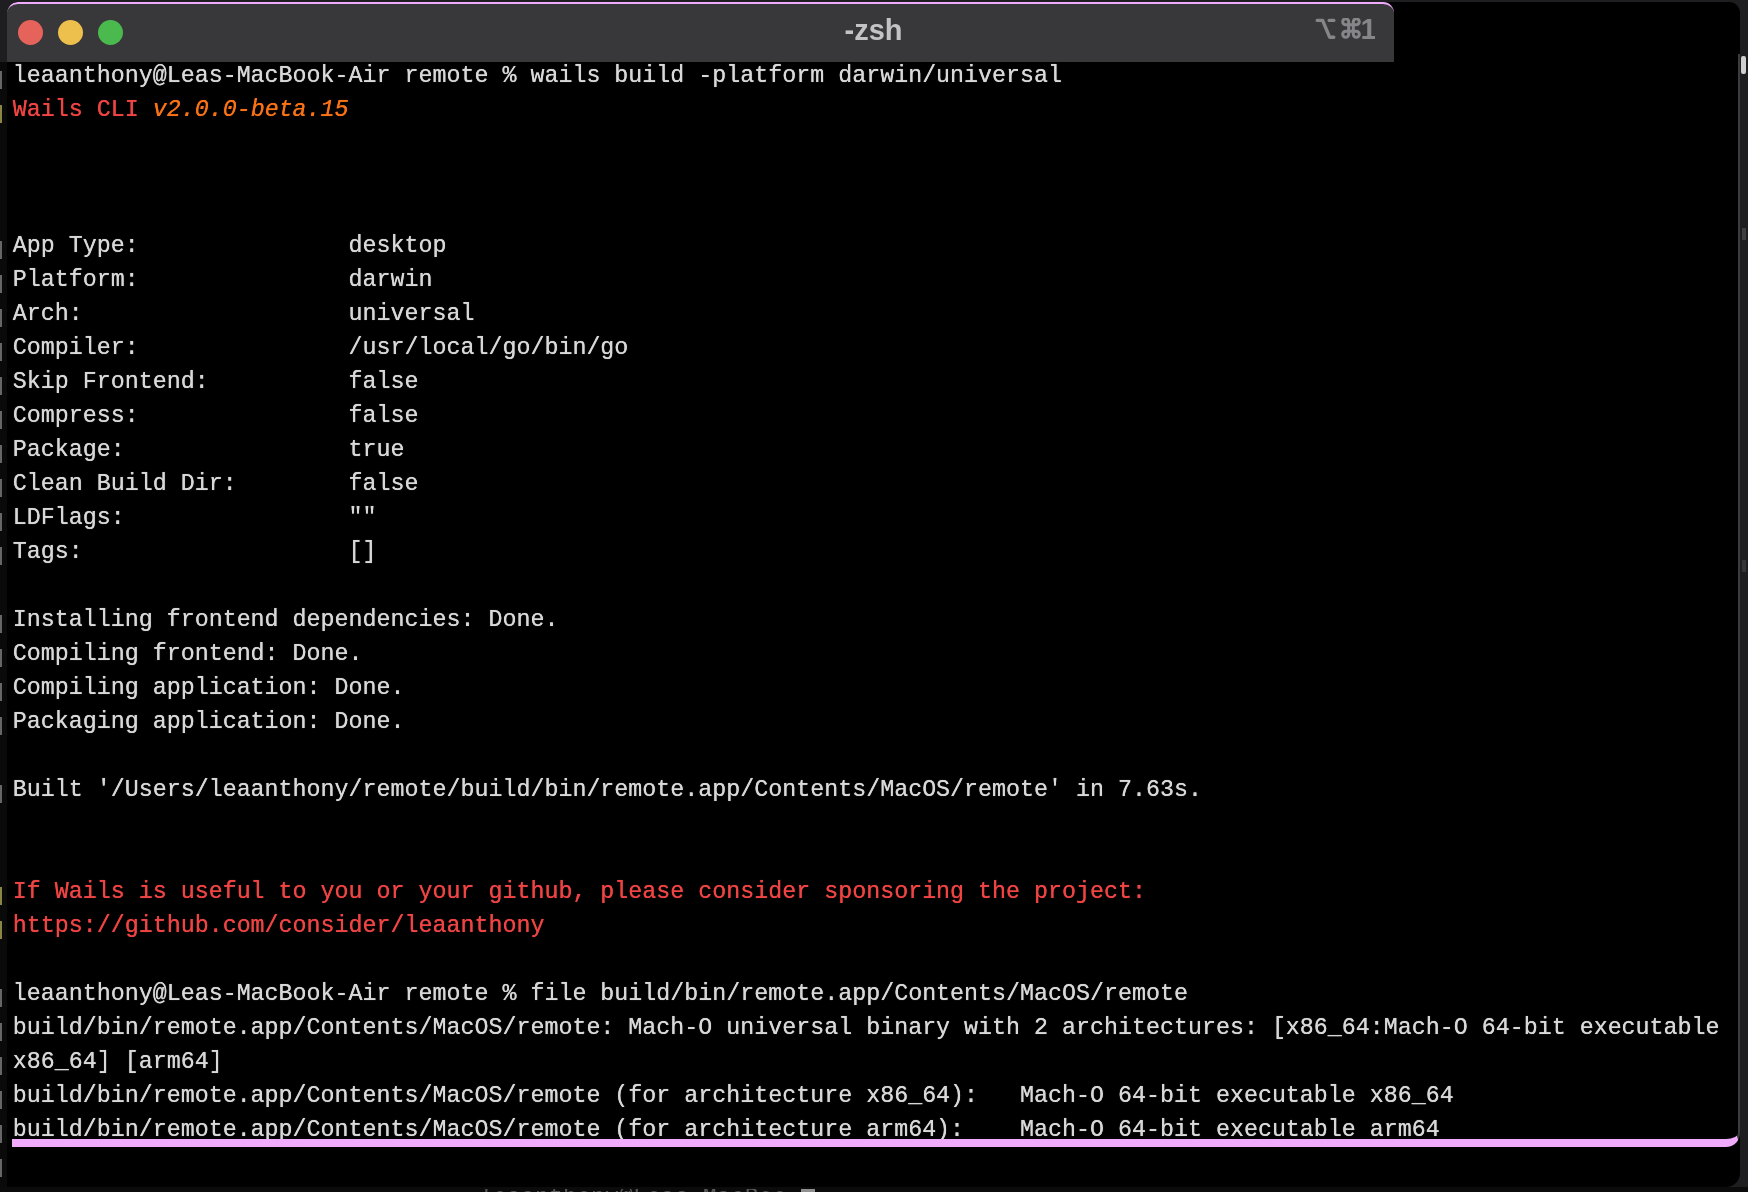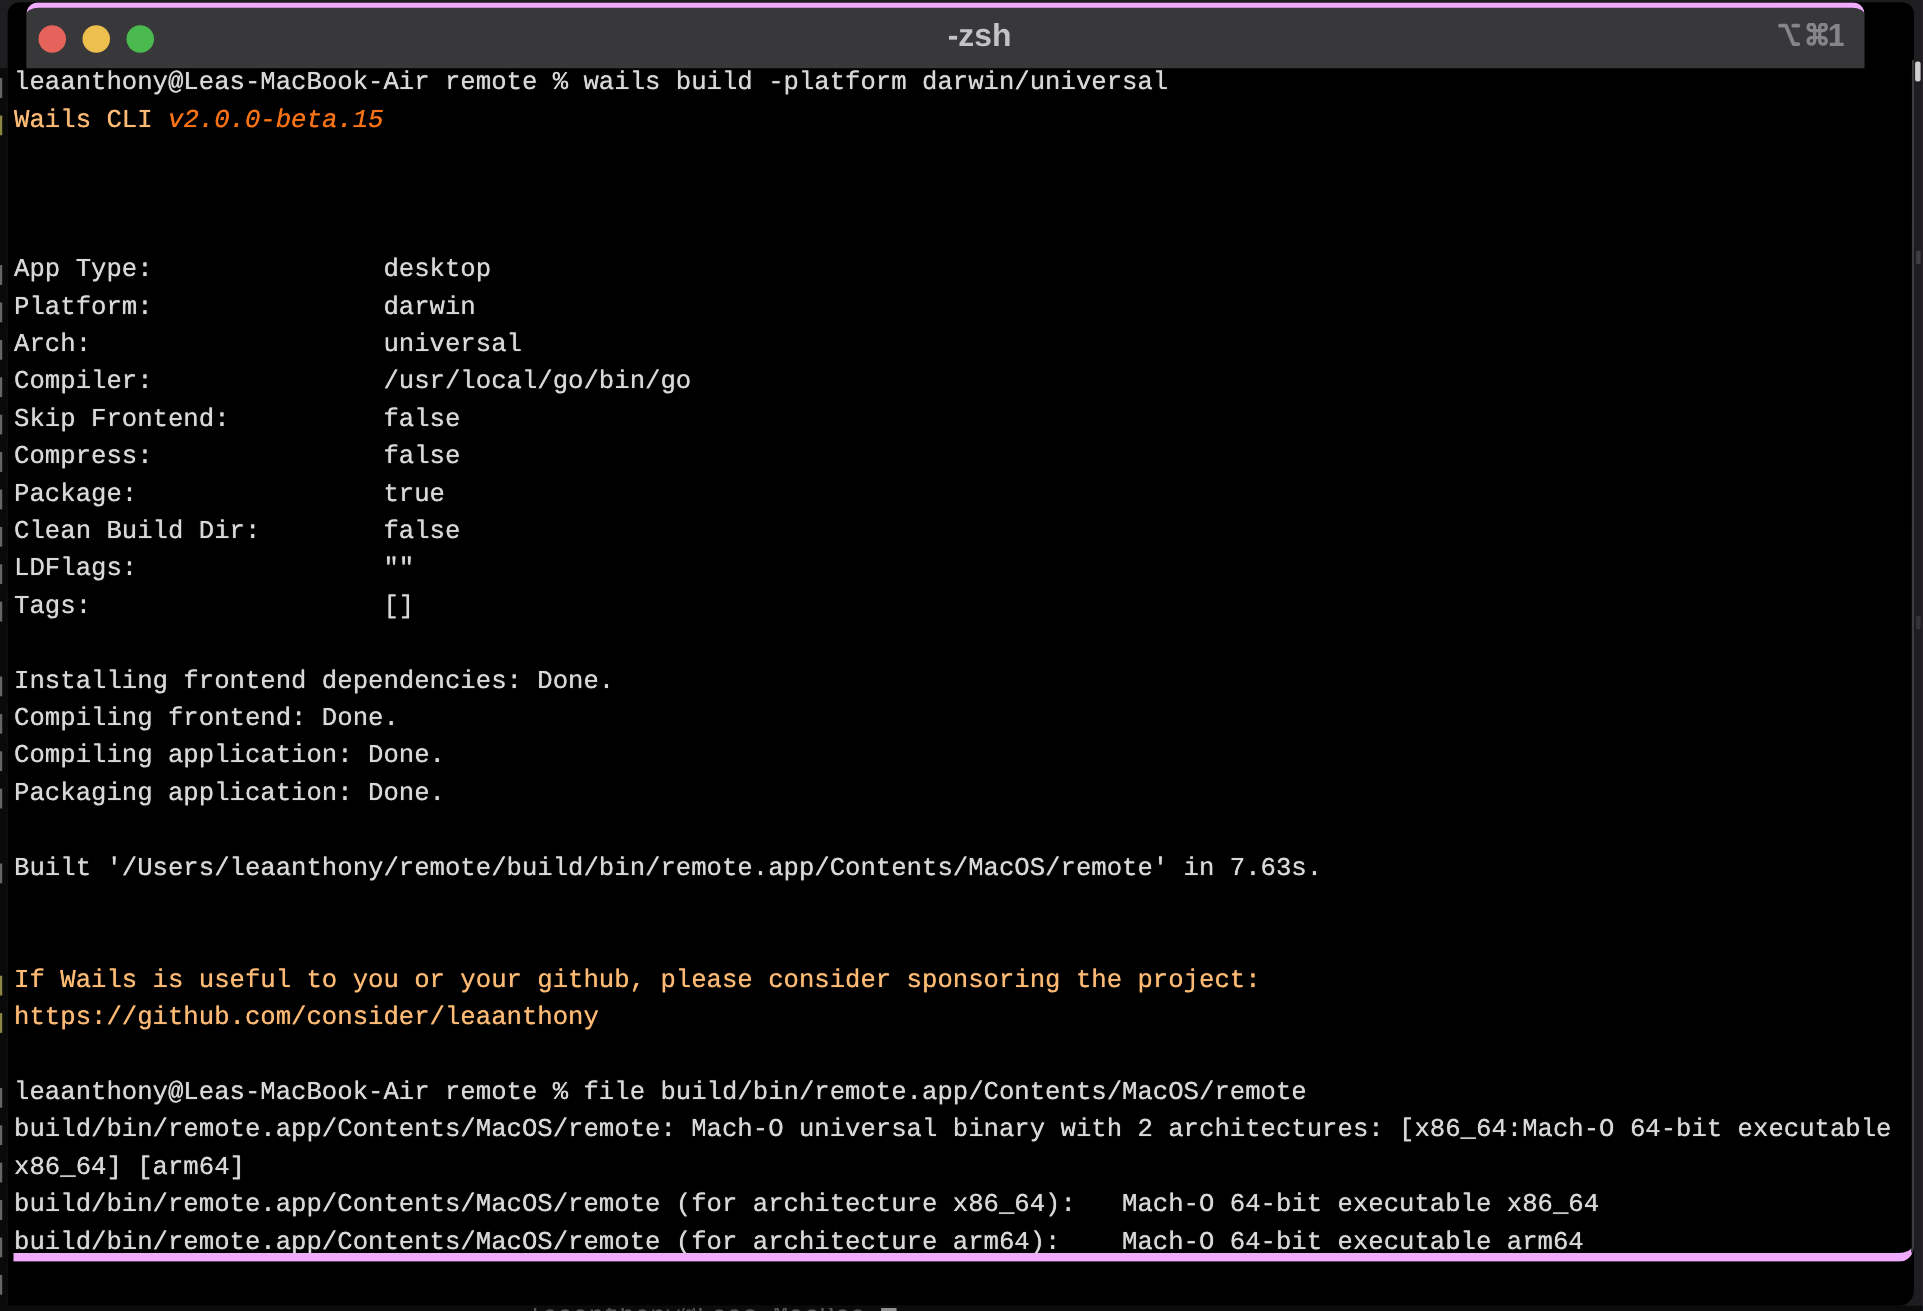--- a/index.html
+++ b/index.html
@@ -1,27 +1,27 @@
 <!DOCTYPE html>
 <html><head>
 <meta charset="utf-8">
 <style>
   html,body{margin:0;padding:0;width:1748px;height:1192px;background:#1e1e20;overflow:hidden}
   body{position:relative;font-family:"Liberation Mono",monospace}
   .win{position:absolute;left:7px;top:2px;width:1733px;height:1185px;background:#000;border-radius:11px 11px 14px 0;overflow:hidden}
-  .titlebar{position:absolute;left:17px;top:0;width:1671px;height:60px;background:#38373a;border-radius:11px 11px 0 0;box-sizing:border-box;border-top:5px solid #f0abfc}
+  .titlebar{position:absolute;left:0;top:0;width:1387px;height:60px;background:#38373a;border-radius:11px 11px 0 0;box-sizing:border-box;border-top:2px solid #f0abfc}
   .tl{position:absolute;top:16px;width:25px;height:25px;border-radius:50%}
   .tl.r{left:11px;background:#e6635c}
   .tl.y{left:51px;background:#edbf4c}
   .tl.g{left:91px;background:#4aba4e}
   .title{position:absolute;top:10px;left:0;width:1733px;text-align:center;font-family:"Liberation Sans",sans-serif;font-weight:bold;font-size:29px;color:#c3c3c5}
   .shortcut{position:absolute;top:14px;right:19px;height:22px}
   .term{position:absolute;left:5px;top:52px;width:1728px;height:1093px;overflow:hidden;box-sizing:border-box;border-right:2px solid #3c3c3e;border-bottom:8px solid #f0abfc;border-radius:0 0 14px 0}
   pre{margin:0;position:absolute;left:0.8px;top:5px;font:23.32px/34px "Liberation Mono",monospace;color:#d8d8d8;white-space:pre;text-shadow:0 0 .7px}
-  .yel{color:#fdba74}
+  .yel{color:#ef4444}
   .red{color:#f97316;font-style:italic}
   .lstrip{position:absolute;left:0;top:62px;width:7px;height:1130px;background:#0a0a0a}
   .lm{position:absolute;left:0;width:2px;height:18px;background:#666668}
   .lm.y{background:#8a8745}
   .botbg{position:absolute;left:0;top:1187px;width:1748px;height:5px;background:#0b0b0b}
   .botfrag{position:absolute;left:479px;top:1189px;height:3px;width:340px;overflow:hidden}
 </style>
 </head>
 <body>
   <div class="win">

